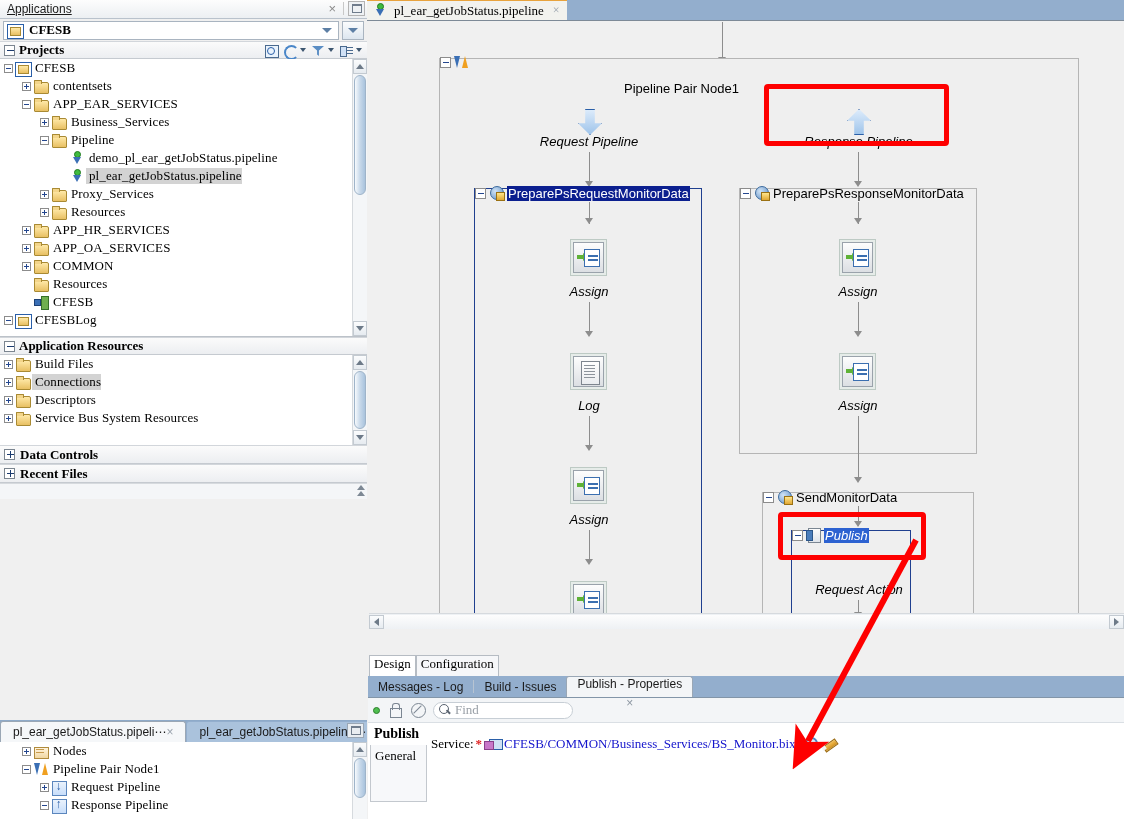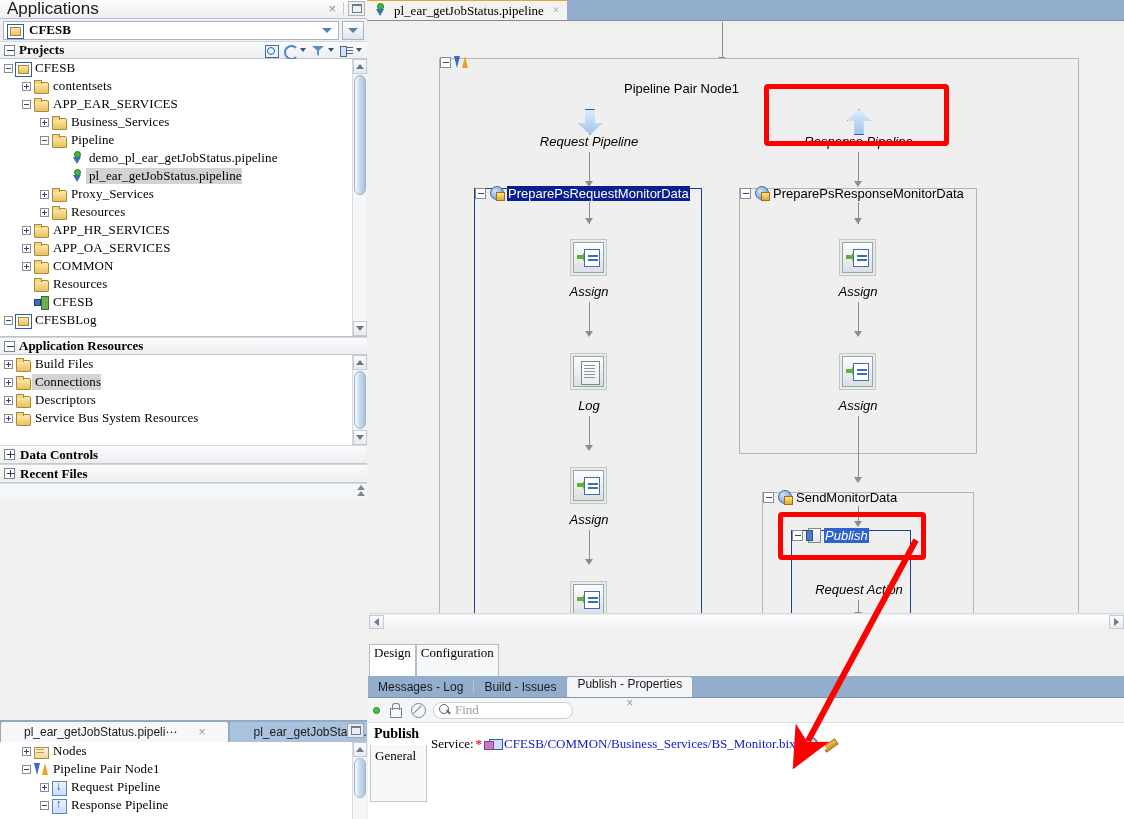--- a/index.html
+++ b/index.html
@@ -21,21 +21,21 @@
   }
   .panel-titlebar {
     position: relative;
     height: 19px;
     background: linear-gradient(#fdfdfd, #eceff2);
     border-bottom: 1px solid #b9c2cc;
     display: flex; align-items: center;
   }
   .panel-titlebar .ttl {
     font-family: "Liberation Sans", sans-serif;
-    font-size: 17px; color: #1a1a1a; padding-left: 7px;
+    font-size: 12px; color: #1a1a1a; padding-left: 7px; text-decoration: underline;
   }
   .tb-btns { position: absolute; right: 2px; top: 1px; display: flex; align-items: center; gap: 4px; }
   .tb-x { color: #8a8a8a; font-size: 13px; line-height: 13px; cursor: default; padding: 0 3px; }
   .tb-sep { width: 1px; height: 13px; background: #c8c8c8; }
   .tb-min {
     width: 17px; height: 15px; border: 1px solid #b3b3b3; background: #eef1f4;
     display: flex; align-items: center; justify-content: center;
   }
   .tb-min::after { content: ""; display: block; width: 8px; height: 6px; border: 1px solid #6f7c8c; border-top-width: 2px; }
 
@@ -206,22 +206,22 @@
     position:absolute; right:2px; top:1px; display:flex; flex-direction:column; gap:1px;
   }
 
   
   #struct-pane { position:absolute; left:0; bottom:0; width:367px; height:99px; }
   .tabbar {
     height: 22px; display:flex; align-items:flex-end; gap:0;
     background: #8eaac9; position: relative;
   }
   .etab {
-    height: 21px; display:flex; align-items:center; gap:21px;
-    padding: 0 23px; font-family:"Liberation Sans",sans-serif; font-size:12px;
+    height: 21px; display:flex; align-items:center; gap:0;
+    padding: 0 12px; font-family:"Liberation Sans",sans-serif; font-size:12px;
     background: #eceff2; border:1px solid #9aa7b5; border-bottom:none;
     border-radius: 3px 3px 0 0; color:#1a1a1a; white-space:nowrap;
   }
   .etab.active { background:#f5f7f9; }
   .etab .x { color:#9aa3ad; font-size:12px; }
   .tabbar .rightbtn {
     position:absolute; right:3px; top:3px;
     width:17px;height:15px;border:1px solid #9aa7b5;background:#e9edf1;
     display:flex;align-items:center;justify-content:center;
   }
@@ -341,21 +341,21 @@
     clip-path: polygon(50% 0, 100% 45%, 70% 45%, 70% 100%, 30% 100%, 30% 45%, 0 45%);
   }
 
   .red-rect { position:absolute; border:5px solid #fe0000; border-radius:4px; pointer-events:none; }
 
   
   #dc-tabs {
     position:absolute; left:2px; top:660px; height:16px; display:flex; align-items:flex-end;
     font-family:"Liberation Serif",serif; font-size:13px;
   }
-  #dc-tabs .dtab { padding:0 4px; border:1px solid #b6bcc3; border-bottom:none; background:#f6f7f9; height:32px; line-height:15px; }
+  #dc-tabs .dtab { padding:0 4px; border:1px solid #b6bcc3; border-bottom:none; background:#f6f7f9; height:21px; line-height:15px; }
   #dc-tabs .dtab.active { background:#ffffff; font-weight:400; }
 
   #log-area { position:absolute; left:368px; top:676px; right:0; bottom:0; background:#7dd3fc; }
   #log-tabbar {
     height: 22px; background:#93aecd; display:flex; align-items:flex-end; position:relative;
     border-bottom:1px solid #8295a8;
   }
   #log-tabbar .ltab {
     height:21px; display:flex;align-items:center;gap:5px;padding:0 10px;
     font-family:"Liberation Sans",sans-serif;font-size:12px;color:#1a1a1a;

